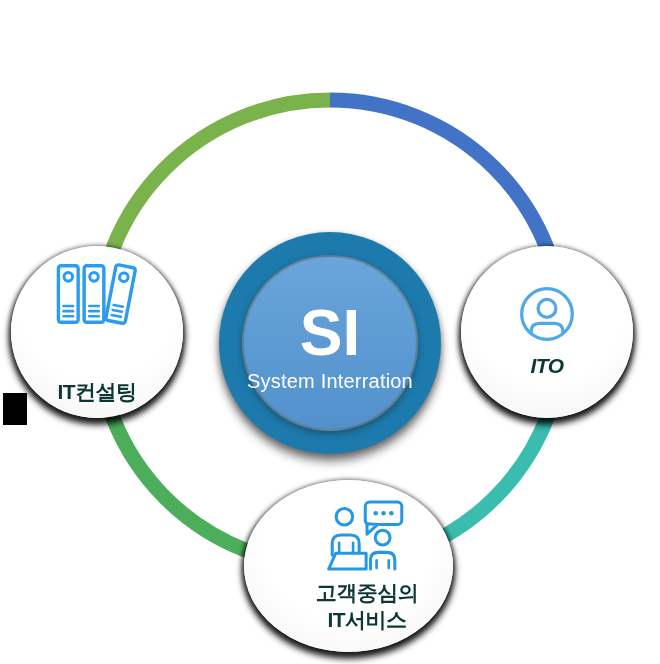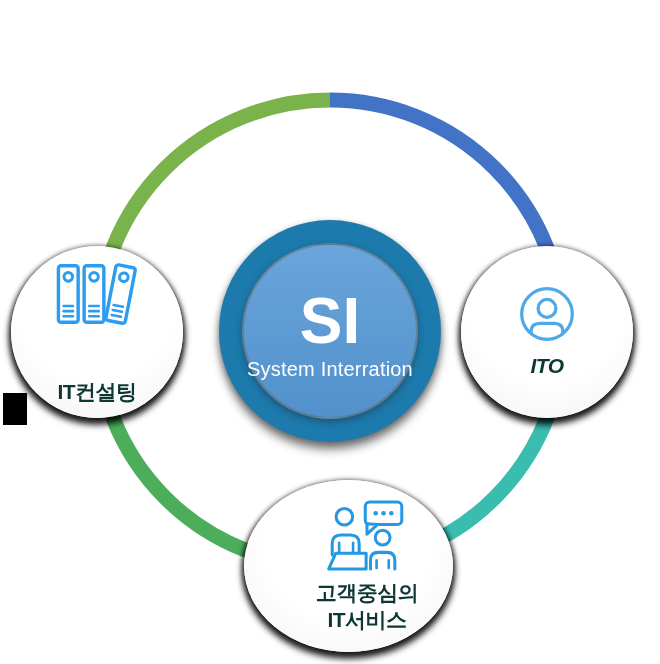--- a/index.html
+++ b/index.html
@@ -20,21 +20,21 @@
   .node-right{left:461px;top:246px;font-style:italic;}
   .node-bottom{left:244px;top:480px;padding-left:37px;}
   .node-left{left:11px;top:246px;gap:40px;}
   .node .icon-wrap{display:flex;align-items:center;justify-content:center;margin-bottom:8px;}
   .node .label{
     color:#0c3734;font-weight:bold;font-size:21px;line-height:1.3;
     text-align:center;white-space:pre-line;letter-spacing:-0.5px;
   }
   
   .center-outer{
-    position:absolute;left:219px;top:220px;width:222px;height:222px;border-radius:50%;
+    position:absolute;left:219px;top:232px;width:222px;height:222px;border-radius:50%;
     background:#1d7aad;
     box-shadow:0 8px 10px rgba(0,0,0,0.45), 0 2px 6px rgba(0,0,0,0.3);
     display:flex;align-items:center;justify-content:center;
   }
   .center-inner{
     width:172px;height:172px;border-radius:50%;
     background:linear-gradient(180deg,#6aa5db 0%, #5291cc 100%);
     border:2px solid rgba(105,100,80,0.45);
     box-shadow:0 3px 7px rgba(30,30,30,0.4);
     display:flex;flex-direction:column;align-items:center;justify-content:center;

